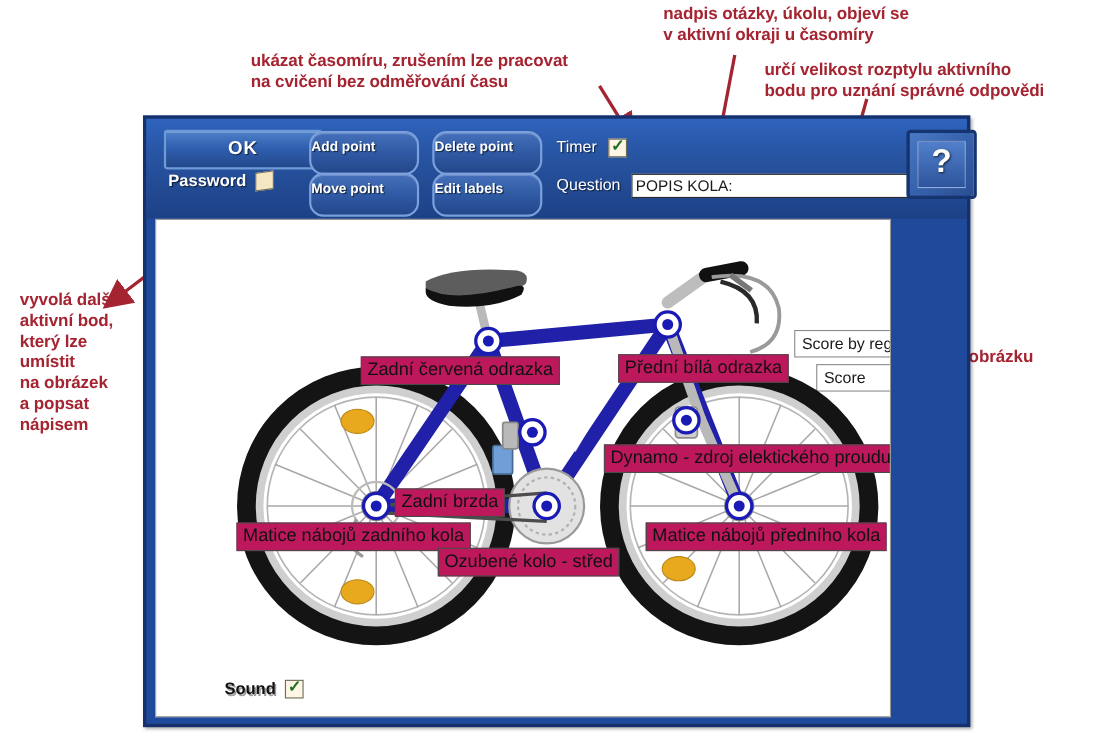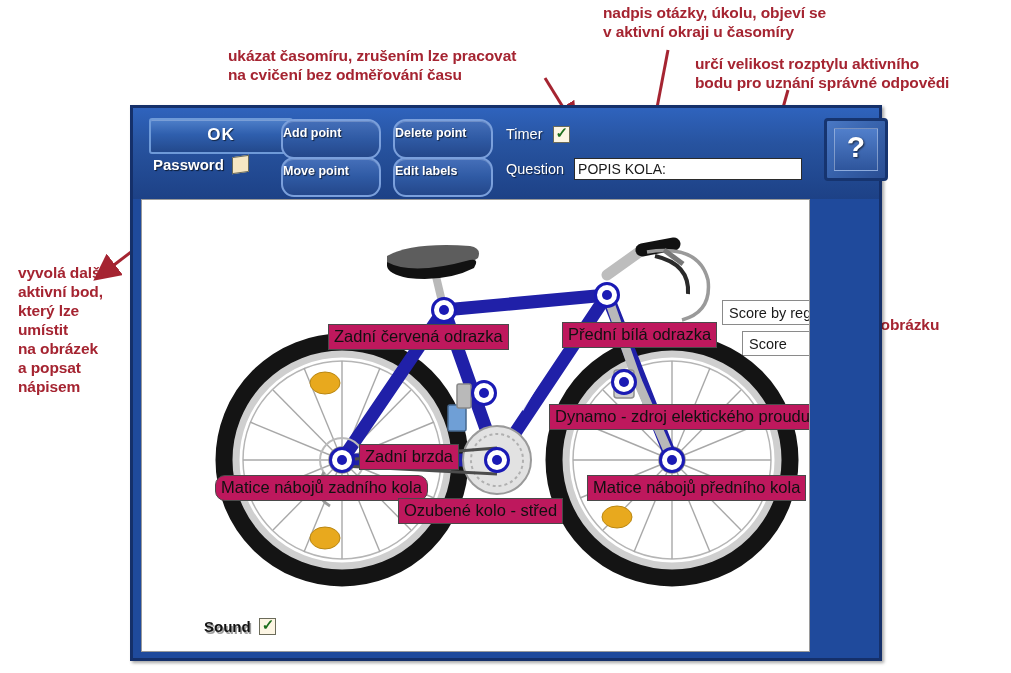--- a/index.html
+++ b/index.html
@@ -156,21 +156,21 @@
   #question-row {
     position: absolute;
     left: 373px; top: 50px;
     display: flex; align-items: center; gap: 10px;
   }
   #question-label {
     color: #ffffff; font-size: 14.5px;
     text-shadow: 1px 1px 1px rgba(0,0,0,.6);
   }
   #question-input {
-    width: 228px; height: 22px;
+    width: 252px; height: 22px;
     background: #ffffff;
     border: 1px solid #2b2b2b;
     font-family: "Liberation Sans", sans-serif;
     font-size: 14px;
     color: #1a1a1a;
     padding: 0 3px;
     box-sizing: border-box;
     outline: none;
   }
 
@@ -503,21 +503,21 @@
       <div class="hotspot" style="left:259px; top:160px;"></div>
       <div class="hotspot" style="left:117px; top:227px;"></div>
       <div class="hotspot" style="left:272px; top:227px;"></div>
       <div class="hotspot" style="left:447px; top:227px;"></div>
 
       
       <div class="pic-label" style="left:116px; top:104px;">Zadní červená odrazka</div>
       <div class="pic-label" style="left:350px; top:102px;">Přední bílá odrazka</div>
       <div class="pic-label" style="left:337px; top:184px;">Dynamo - zdroj elektického proudu</div>
       <div class="pic-label" style="left:147px; top:224px;">Zadní brzda</div>
-      <div class="pic-label" style="left:3px;   top:255px;border-radius:10px;">Matice nábojů zadního kola</div>
+      <div class="pic-label" style="left:3px;   top:255px;">Matice nábojů zadního kola</div>
       <div class="pic-label" style="left:186px; top:278px;">Ozubené kolo - střed</div>
       <div class="pic-label" style="left:375px; top:255px;">Matice nábojů předního kola</div>
     </div>
 
     <div id="sound-row">
       <span id="sound-label">Sound</span>
       <span class="winchk">
           <span class="tick">✓</span>
         </span>
     </div>

